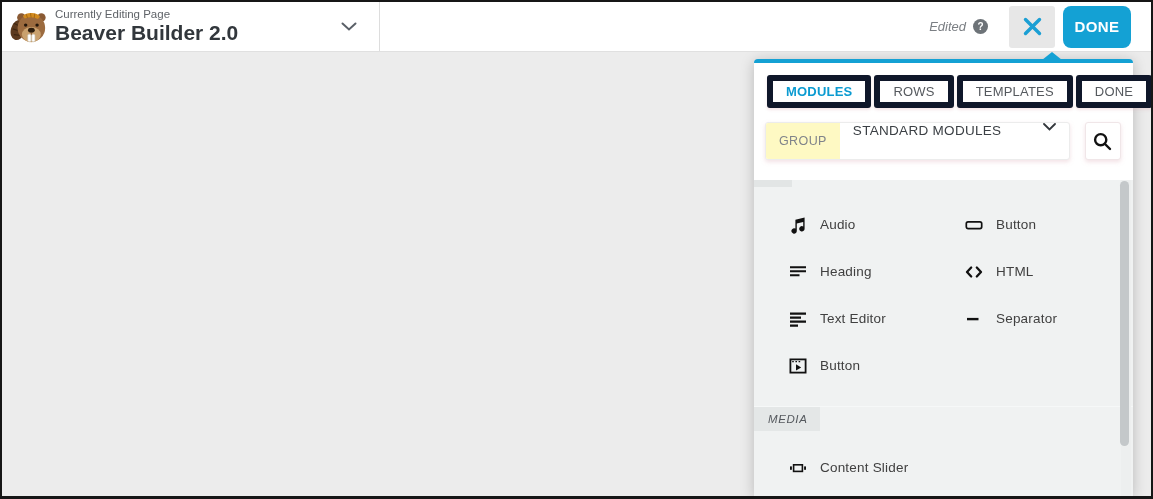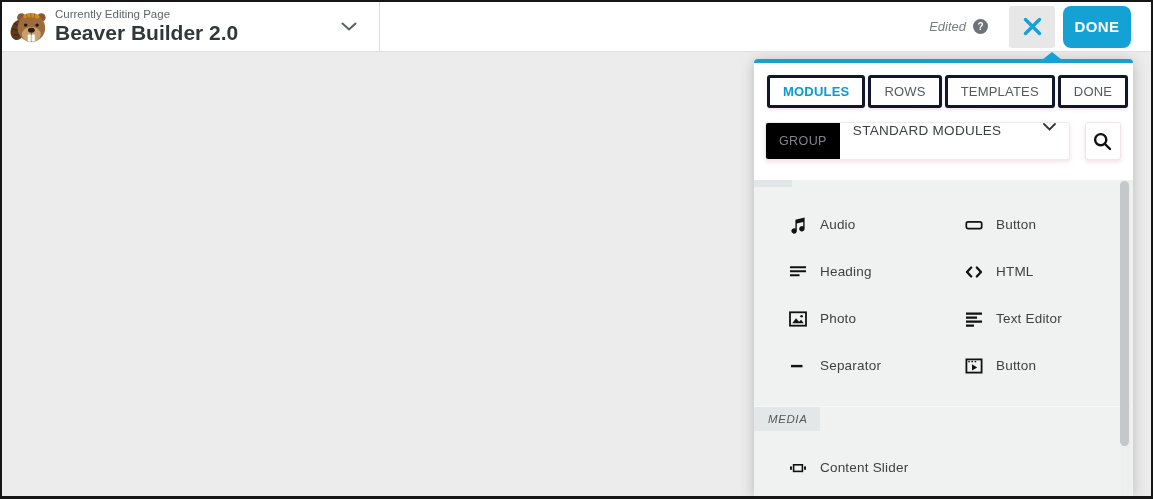--- a/index.html
+++ b/index.html
@@ -59,35 +59,35 @@
     border-bottom:8px solid #14a1d4;
   }
   .panel-header { background:#fff; padding:11px 10px 0 8px; }
   .tabs-row { display:flex; align-items:center; }
   .drag-handle {
     width:9px; height:34px; margin-right:5px; cursor:grab;
     background:repeating-linear-gradient(#cdcdcd 0 2px, transparent 2px 4px);
   }
   .tab {
     height:33px; padding:0 13px; margin-right:3px; background:#fff;
-    border:3px solid #0f172a; border-radius:3px;
+    border:6px solid #0f172a; border-radius:3px;
     box-shadow:0 2px 3px rgba(222,170,180,.30);
     display:flex; align-items:center; font-size:13px; color:#55595e;
     letter-spacing:.2px; cursor:pointer; white-space:nowrap;
   }
   .tab.active { color:#0b9bd1; font-weight:bold; }
 
   .group-row { display:flex; margin:14px 2px 0 3px; padding-bottom:17px; }
   .group-select {
     width:309px; height:38px; display:flex; align-items:stretch;
     background:#fff; border:1px solid #ececec; border-radius:3px;
     box-shadow:0 2px 4px rgba(222,170,180,.35); cursor:pointer; overflow:hidden;
   }
   .group-label {
-    background:#000000; color:#80848a; font-size:12.5px; letter-spacing:.4px;
+    background:#fef9c3; color:#80848a; font-size:12.5px; letter-spacing:.4px;
     display:flex; align-items:center; padding:0 13px; flex:0 0 auto;
   }
   .group-value {
     flex:1; display:flex; justify-content:space-between;
     padding:0 13px 0 13px; font-size:13.5px; color:#3c4045; letter-spacing:.3px;
   }
   .search-button {
     width:37px; height:38px; margin-left:15px; background:#fff;
     border:1px solid #f0e6e8; border-radius:3px;
     box-shadow:0 2px 4px rgba(222,170,180,.35);
@@ -231,30 +231,20 @@
             <svg width="18" height="18" viewBox="0 0 18 18">
                 <path d="M6.2 4.5 2 9l4.2 4.5M11.8 4.5 16 9l-4.2 4.5" fill="none" stroke="#111" stroke-width="2.3" stroke-linecap="round" stroke-linejoin="round"></path>
               </svg>
           </span>
           <span class="mod-label">HTML</span>
         </div>
 
         <div class="mod-item">
           <span class="mod-icon">
             <svg width="18" height="18" viewBox="0 0 18 18">
-                <rect x="1" y="2.3" width="16" height="13.4" fill="none" stroke="#111" stroke-width="1.8"></rect>
-                <path d="M3.3 13.2 7 8.2l3 3.6 2.1-2.1 2.6 3.5z" fill="#111"></path>
-                <circle cx="12.6" cy="6.3" r="1.3" fill="#111"></circle>
-              </svg>
-          </span>
-          <span class="mod-label">Photo</span>
-        </div>
-        <div class="mod-item">
-          <span class="mod-icon">
-            <svg width="18" height="18" viewBox="0 0 18 18">
                 <path stroke="#111" stroke-width="2.1" d="M1 3.6h16M1 7.6h11M1 11.6h16M1 15.6h8"></path>
               </svg>
           </span>
           <span class="mod-label">Text Editor</span>
         </div>
 
         <div class="mod-item">
           <span class="mod-icon">
             <svg width="18" height="18" viewBox="0 0 18 18">
                 <rect x="2" y="7.9" width="11.5" height="2.4" fill="#111"></rect>

